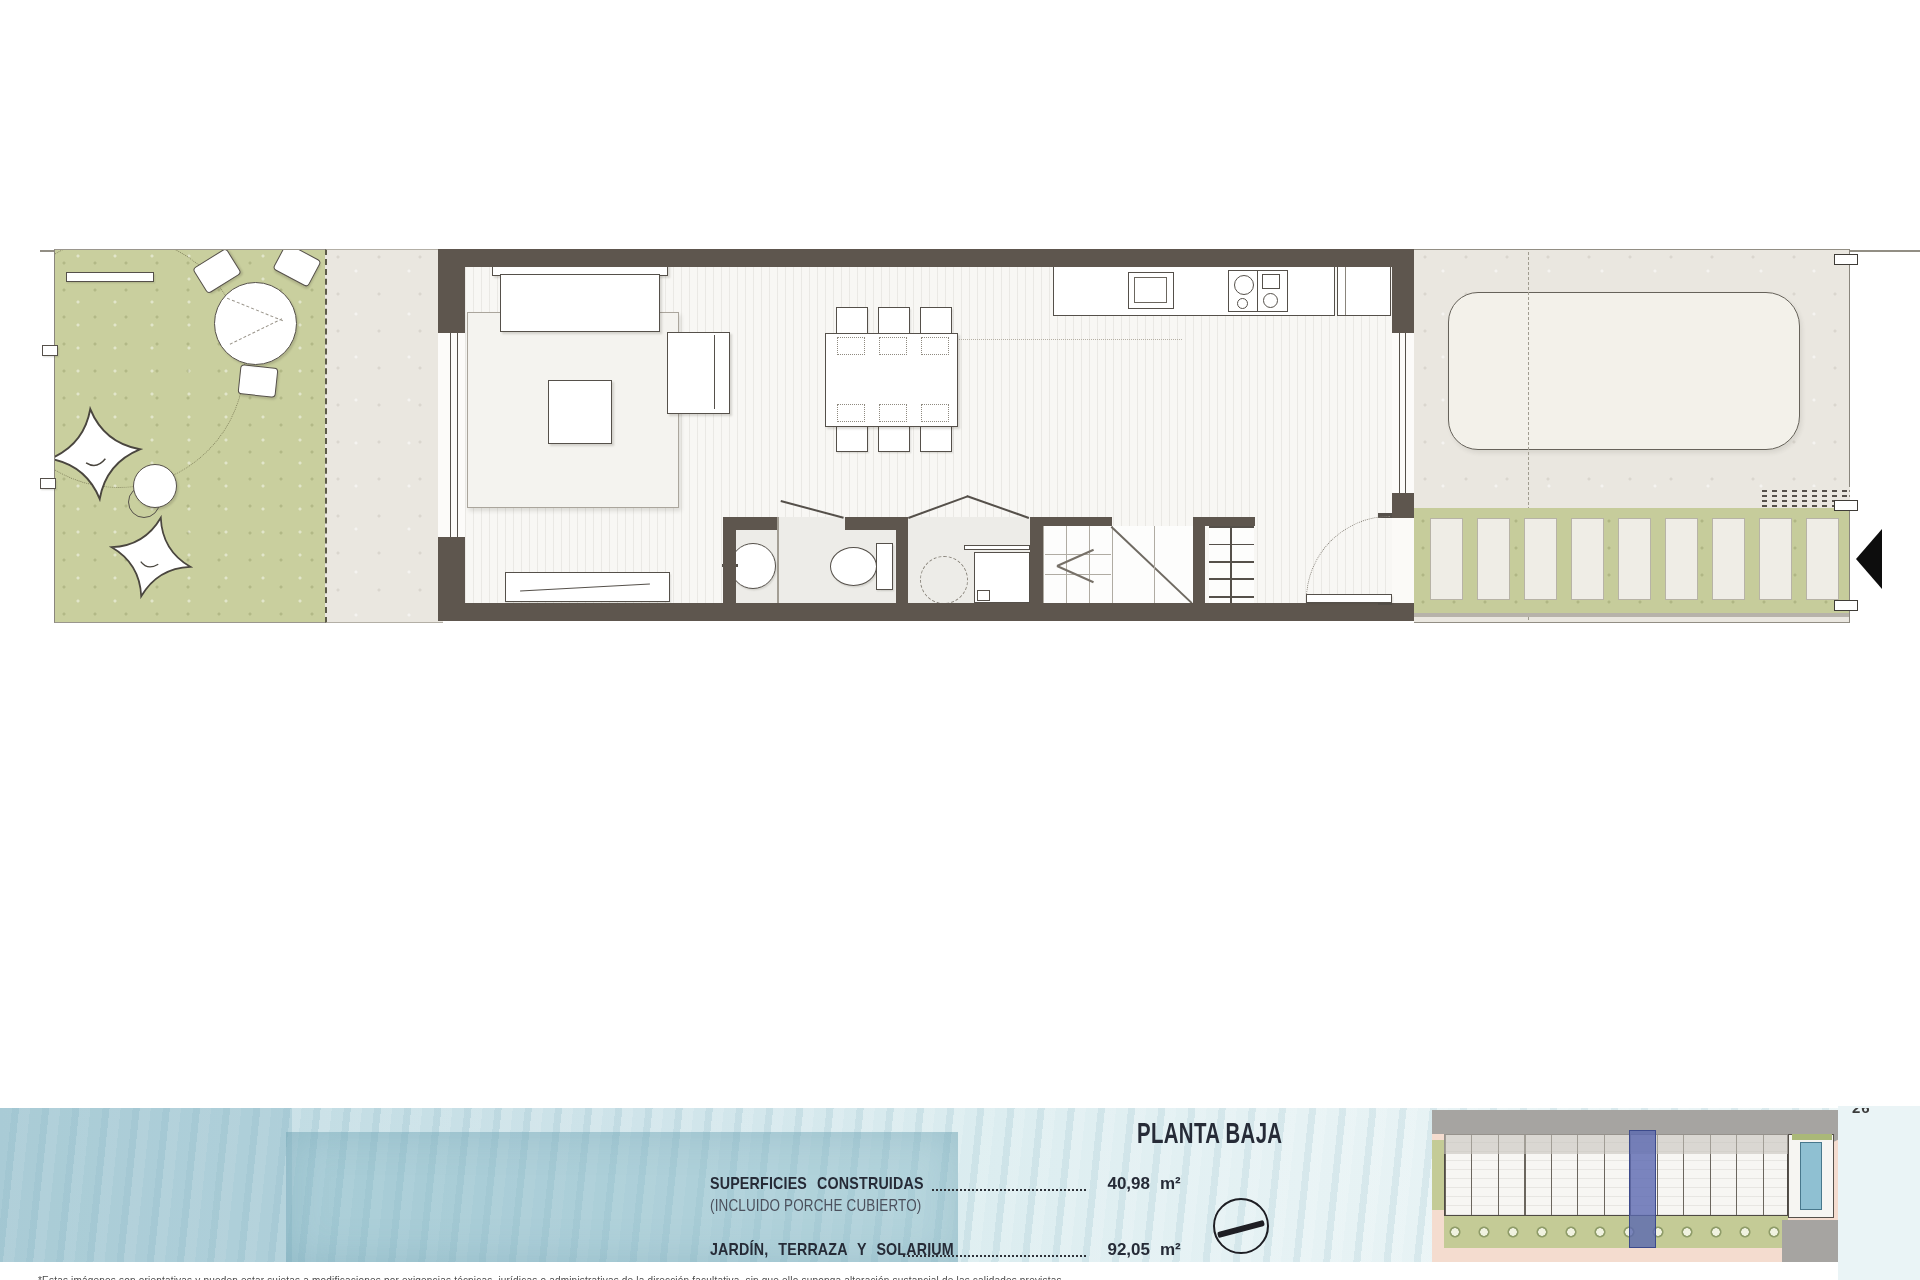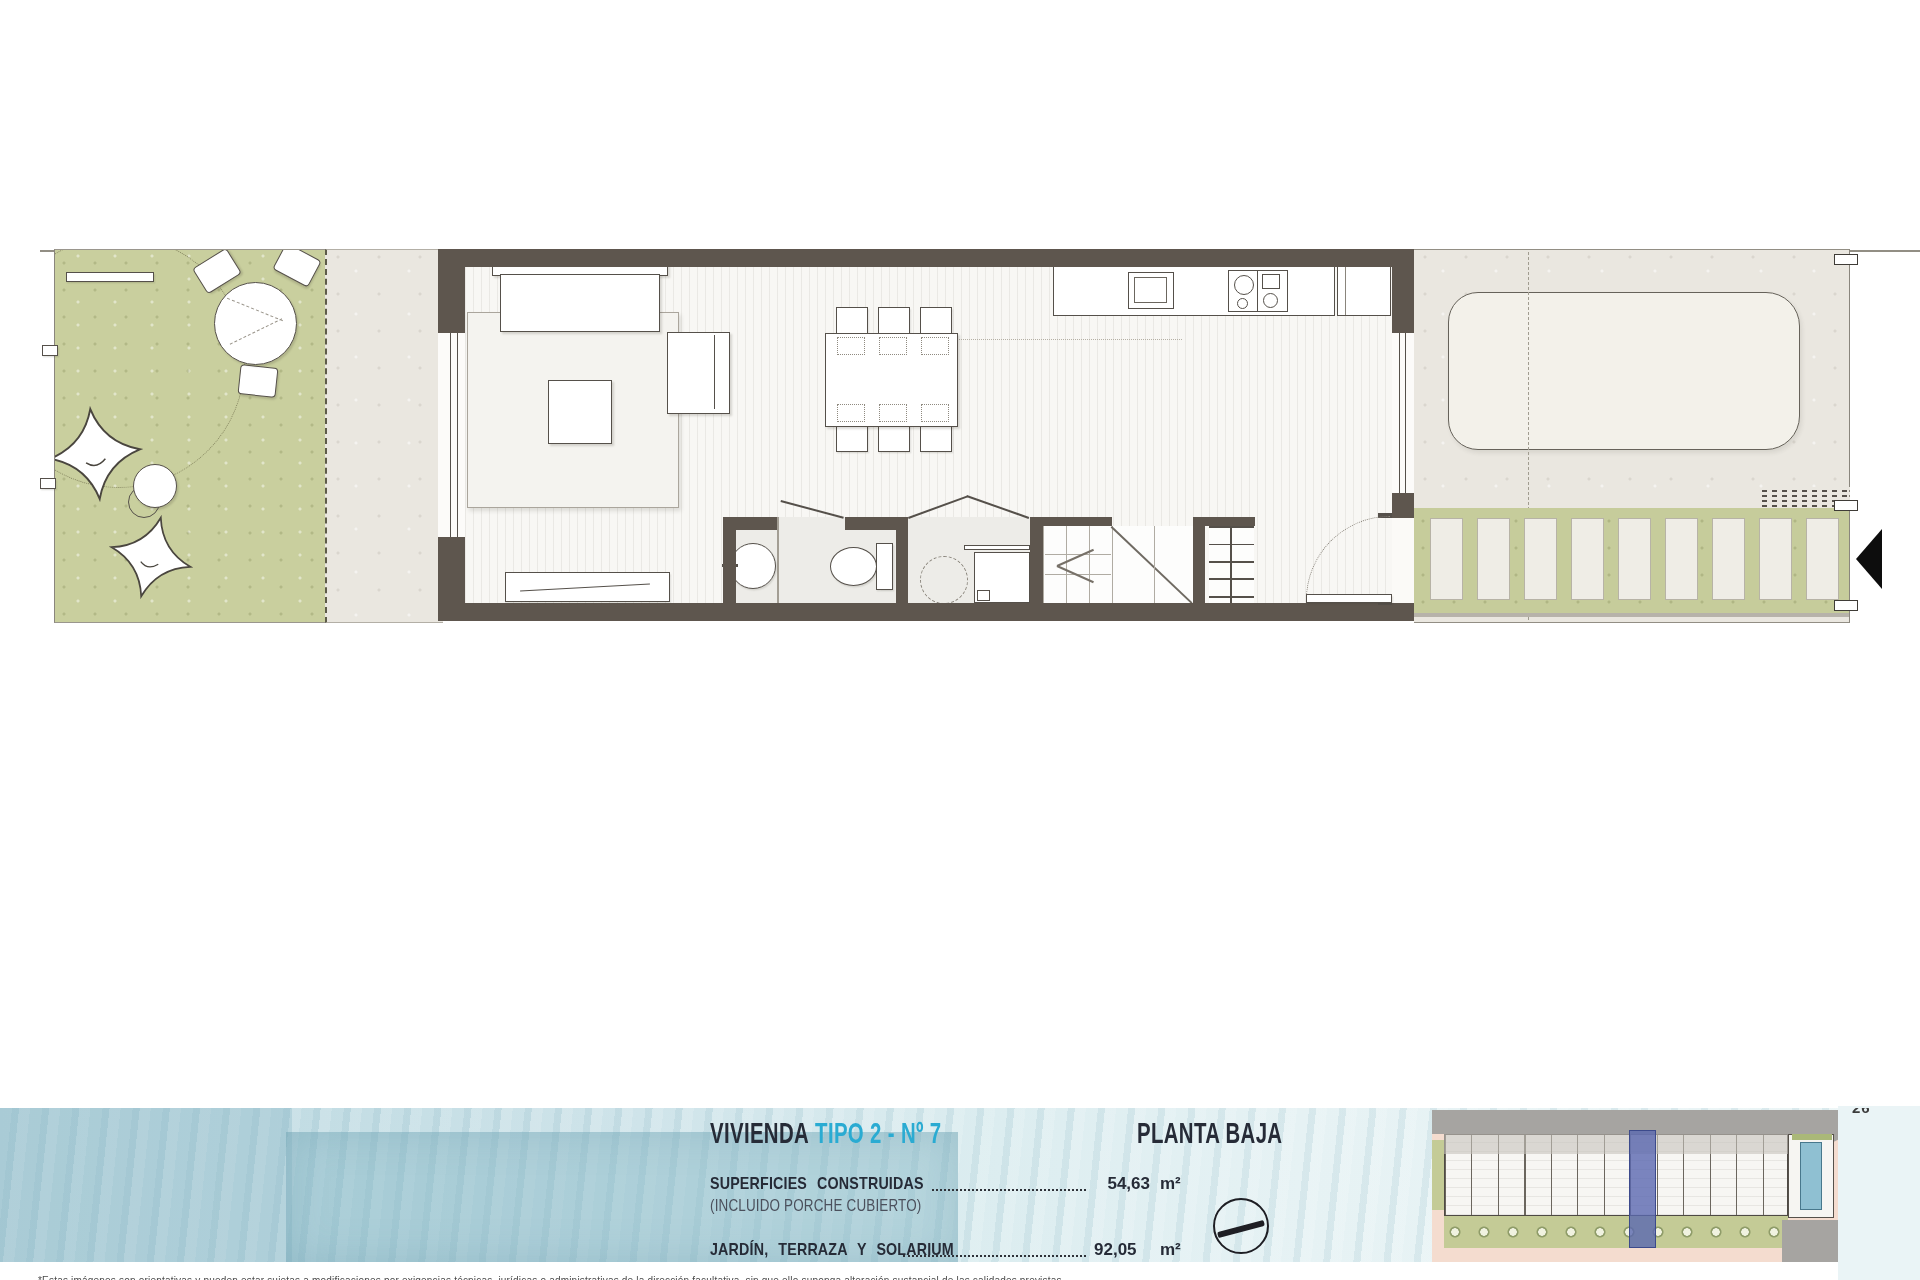--- a/index.html
+++ b/index.html
@@ -207,42 +207,39 @@
   </div>
 
   <div class="a" style="left:0;top:1108px;width:1920px;height:154px;background:linear-gradient(90deg,#b9d6de 0,#c3dde4 320px,#cfe4ea 640px,#dcedf0 1000px,#e6f2f4 1300px,#ebf5f6 1920px);overflow:hidden;">
     <div class="a" style="left:0;top:0;width:1920px;height:154px;opacity:.5;
          background:repeating-linear-gradient(96deg,rgba(255,255,255,0) 0 12px,rgba(118,168,184,.28) 12px 19px,rgba(255,255,255,.3) 19px 30px);"></div>
     <div class="a" style="left:0;top:0;width:292px;height:154px;background:rgba(132,180,196,.30);"></div>
     <div class="a" style="left:286px;top:24px;width:672px;height:130px;background:rgba(126,178,194,.42);
          box-shadow:inset 0 0 40px rgba(90,140,160,.25);"></div>
   </div>
 
-  <div class="txt heading" style="left:710px;top:1116px;">
-    <span class="cond"><span>VIVIENDA</span>&nbsp;<span style="color:#2aabd2;">TIPO 2 - Nº 7</span></span>
-  </div>
   <div class="txt heading" style="left:1137px;top:1116px;">
     <span class="cond">PLANTA BAJA</span>
   </div>
 
   <div class="txt lbl" style="left:710px;top:1174px;">
     <span class="cond2">SUPERFICIES CONSTRUIDAS</span>
   </div>
   <div class="leader" style="left:932px;top:1189px;width:154px;"></div>
-  <div class="txt val" style="left:1094px;top:1174px;width:56px;text-align:right;"><span>54,63</span></div>
+  <div class="txt val" style="left:1094px;top:1174px;width:56px;text-align:right;"><span>40,98</span></div>
   <div class="txt val" style="left:1160px;top:1174px;"><span>m²</span></div>
   <div class="txt sublbl" style="left:710px;top:1197px;">
     <span class="cond2">(INCLUIDO PORCHE CUBIERTO)</span>
   </div>
 
   <div class="txt lbl" style="left:710px;top:1240px;">
     <span class="cond2">JARDÍN, TERRAZA Y SOLARIUM</span>
   </div>
   <div class="leader" style="left:903px;top:1255px;width:183px;"></div>
-  <div class="txt val" style="left:1094px;top:1240px;width:56px;text-align:left;"><span>92,05</span></div>
+  <div class="txt val" style="left:1094px;top:1240px;width:56px;text-align:right;"><span>92,05</span></div>
   <div class="txt val" style="left:1160px;top:1240px;"><span>m²</span></div>
 
   <div class="a circle" style="left:1213px;top:1198px;width:56px;height:56px;border:2.6px solid #1e1e24;box-sizing:border-box;background:transparent;">
     <div class="a" style="left:2px;top:26px;width:48px;height:6px;background:#1e1e24;border-radius:2px;transform:rotate(-15deg);"></div>
   </div>
 
   <div class="a" style="left:1838px;top:1106px;width:82px;height:174px;background:#eaf4f6;"></div>
   <div class="a" style="left:1852px;top:1108px;width:34px;height:8px;overflow:hidden;">
     <span style="display:block;margin-top:-9px;font-size:15px;font-weight:700;color:#3c3c3c;letter-spacing:1px;">26</span>
   </div>

